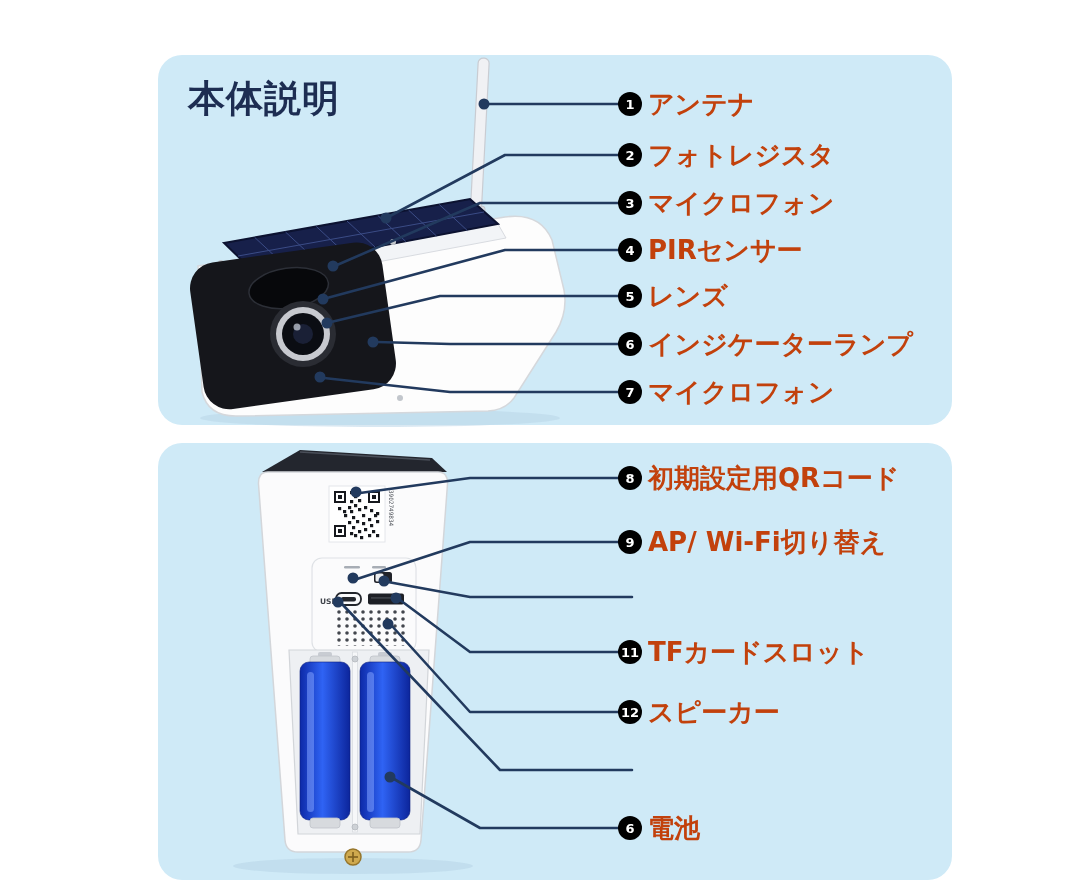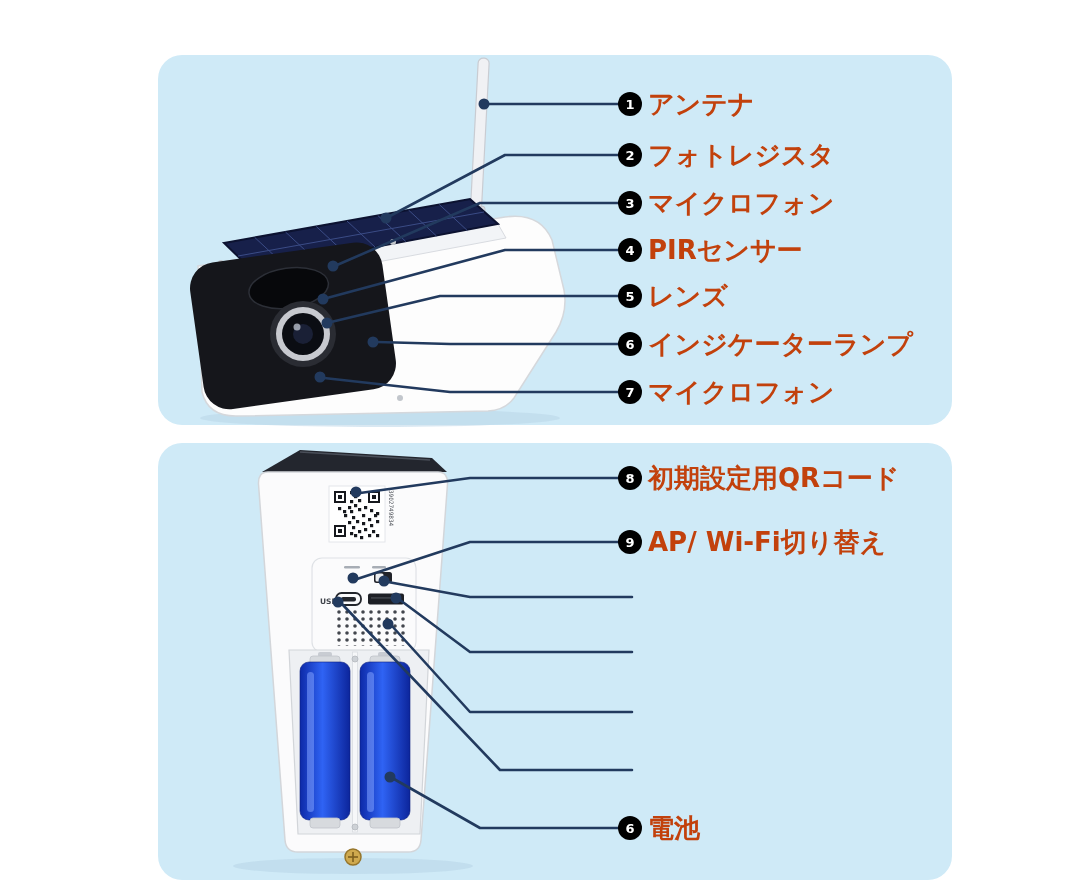--- a/index.html
+++ b/index.html
@@ -221,20 +221,21 @@
       <circle cx="356" cy="492" r="5.5"></circle>
         <circle cx="353" cy="578" r="5.5"></circle>
         <circle cx="384" cy="581" r="5.5"></circle>
       <circle cx="396" cy="598" r="5.5"></circle>
         <circle cx="388" cy="624" r="5.5"></circle>
         <circle cx="338" cy="602" r="5.5"></circle>
       <circle cx="390" cy="777" r="5.5"></circle>
     </g>
   </svg>
 
+  <div class="page-title">本体説明</div>
 
   <div class="label-row" style="top:89px">
     <span class="badge">1</span>
     <span class="label-text">アンテナ</span>
   </div>
   <div class="label-row" style="top:140px">
     <span class="badge">2</span>
     <span class="label-text">フォトレジスタ</span>
   </div>
   <div class="label-row" style="top:188px">
@@ -259,18 +260,26 @@
   </div>
 
   <div class="label-row" style="top:463px">
     <span class="badge">8</span>
     <span class="label-text">初期設定用QRコード</span>
   </div>
   <div class="label-row" style="top:527px">
     <span class="badge">9</span>
     <span class="label-text">AP/ Wi-Fi切り替え</span>
   </div>
+  <div class="label-row" style="top:637px">
+    <span class="badge">11</span>
+    <span class="label-text">TFカードスロット</span>
+  </div>
+  <div class="label-row" style="top:697px">
+    <span class="badge">12</span>
+    <span class="label-text">スピーカー</span>
+  </div>
   <div class="label-row" style="top:813px">
     <span class="badge">6</span>
     <span class="label-text">電池</span>
   </div>
 
 </div>
 
 </body></html>

